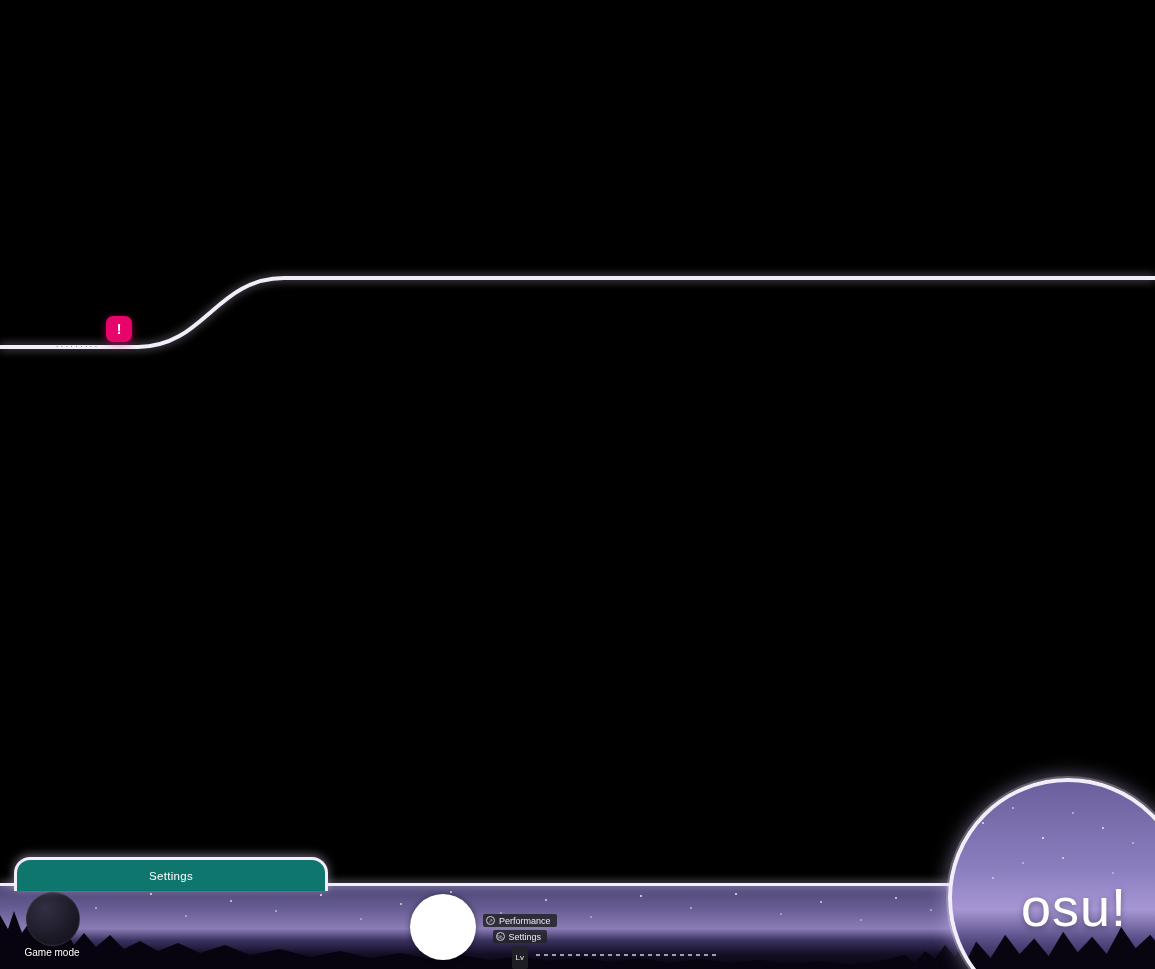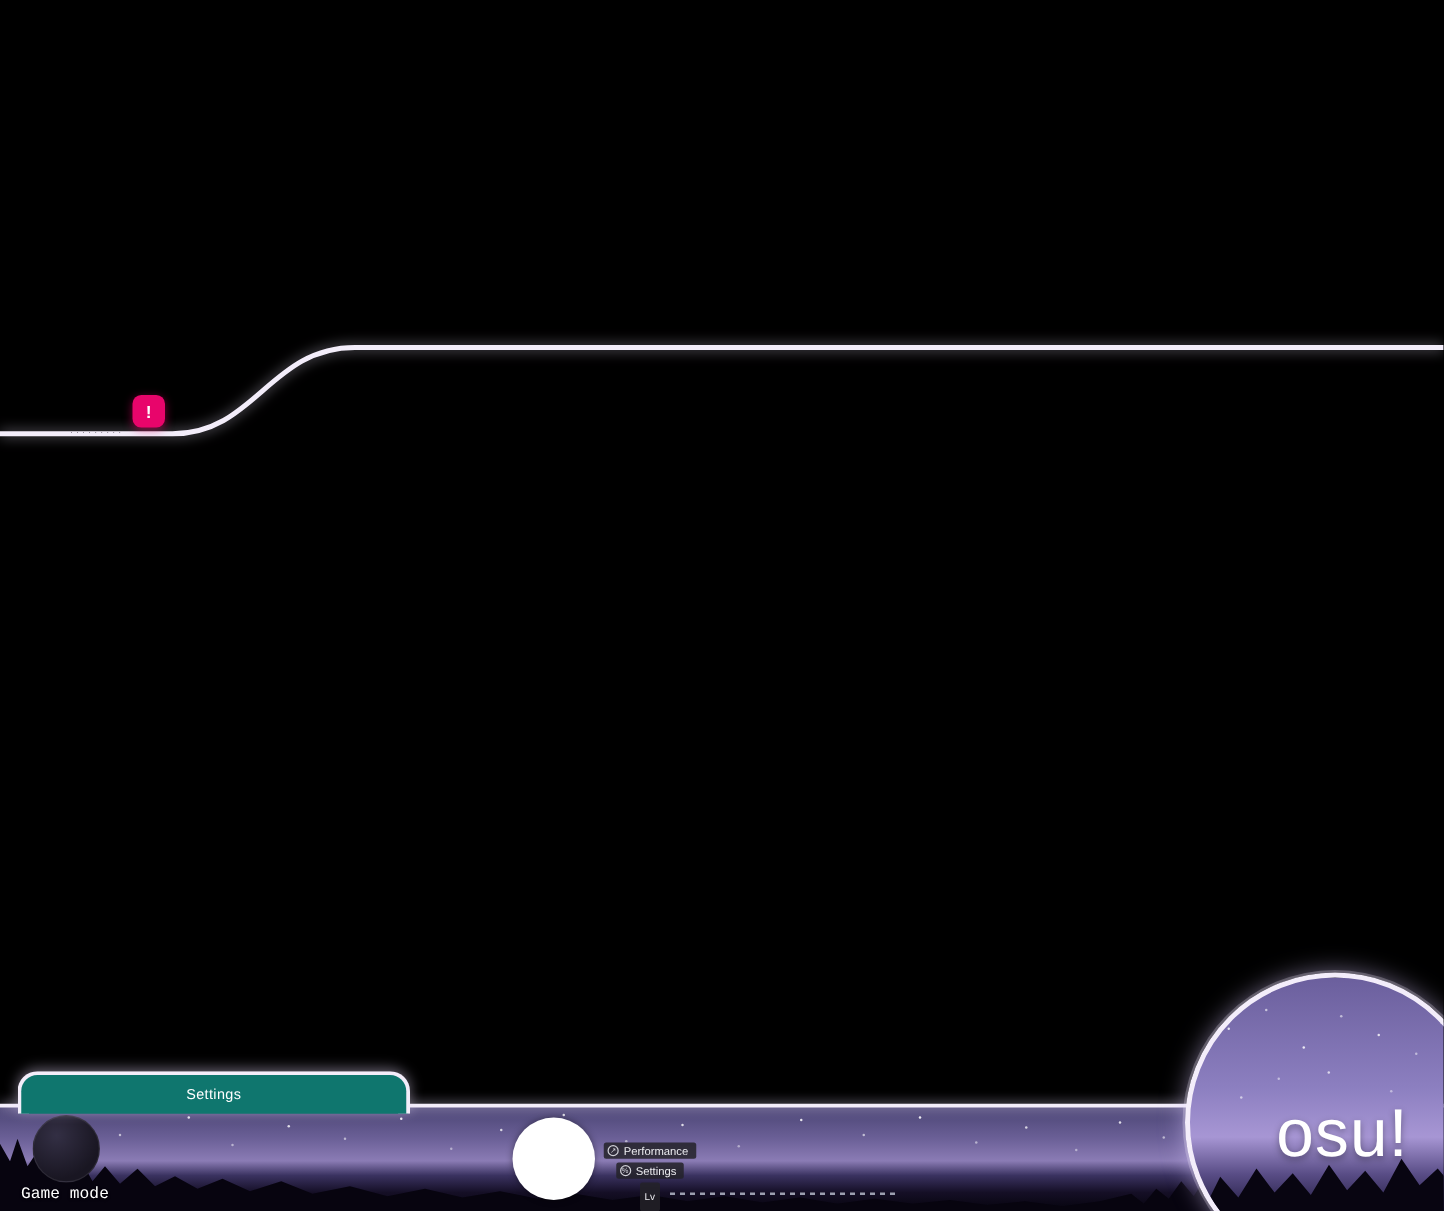--- a/index.html
+++ b/index.html
@@ -48,21 +48,21 @@
   }
   .trees-bar{position:absolute;left:0;bottom:0;width:1155px;height:84px;}
 
   .game-mode-btn{
     position:absolute;left:26px;top:7px;width:52px;height:52px;border-radius:50%;
     background:radial-gradient(circle at 35% 30%,#332f44,#191622 70%);
     border:1px solid rgba(255,255,255,.08);cursor:pointer;
   }
   .game-mode-label{
     position:absolute;left:16px;top:62px;width:72px;text-align:center;
-    font-size:13px;color:#fff;text-shadow:0 1px 2px rgba(0,0,0,.8);font-family:Liberation Mono, monospace;
+    font-size:10px;color:#fff;text-shadow:0 1px 2px rgba(0,0,0,.8);
   }
   .user-avatar{
     position:absolute;left:410px;top:9px;width:66px;height:66px;border-radius:50%;
     background:#fff;cursor:pointer;box-shadow:0 0 6px rgba(0,0,0,.4);
   }
   .stats{
     position:absolute;left:483px;top:29px;display:flex;flex-direction:column;
     align-items:center;gap:3px;
   }
   .badge{

